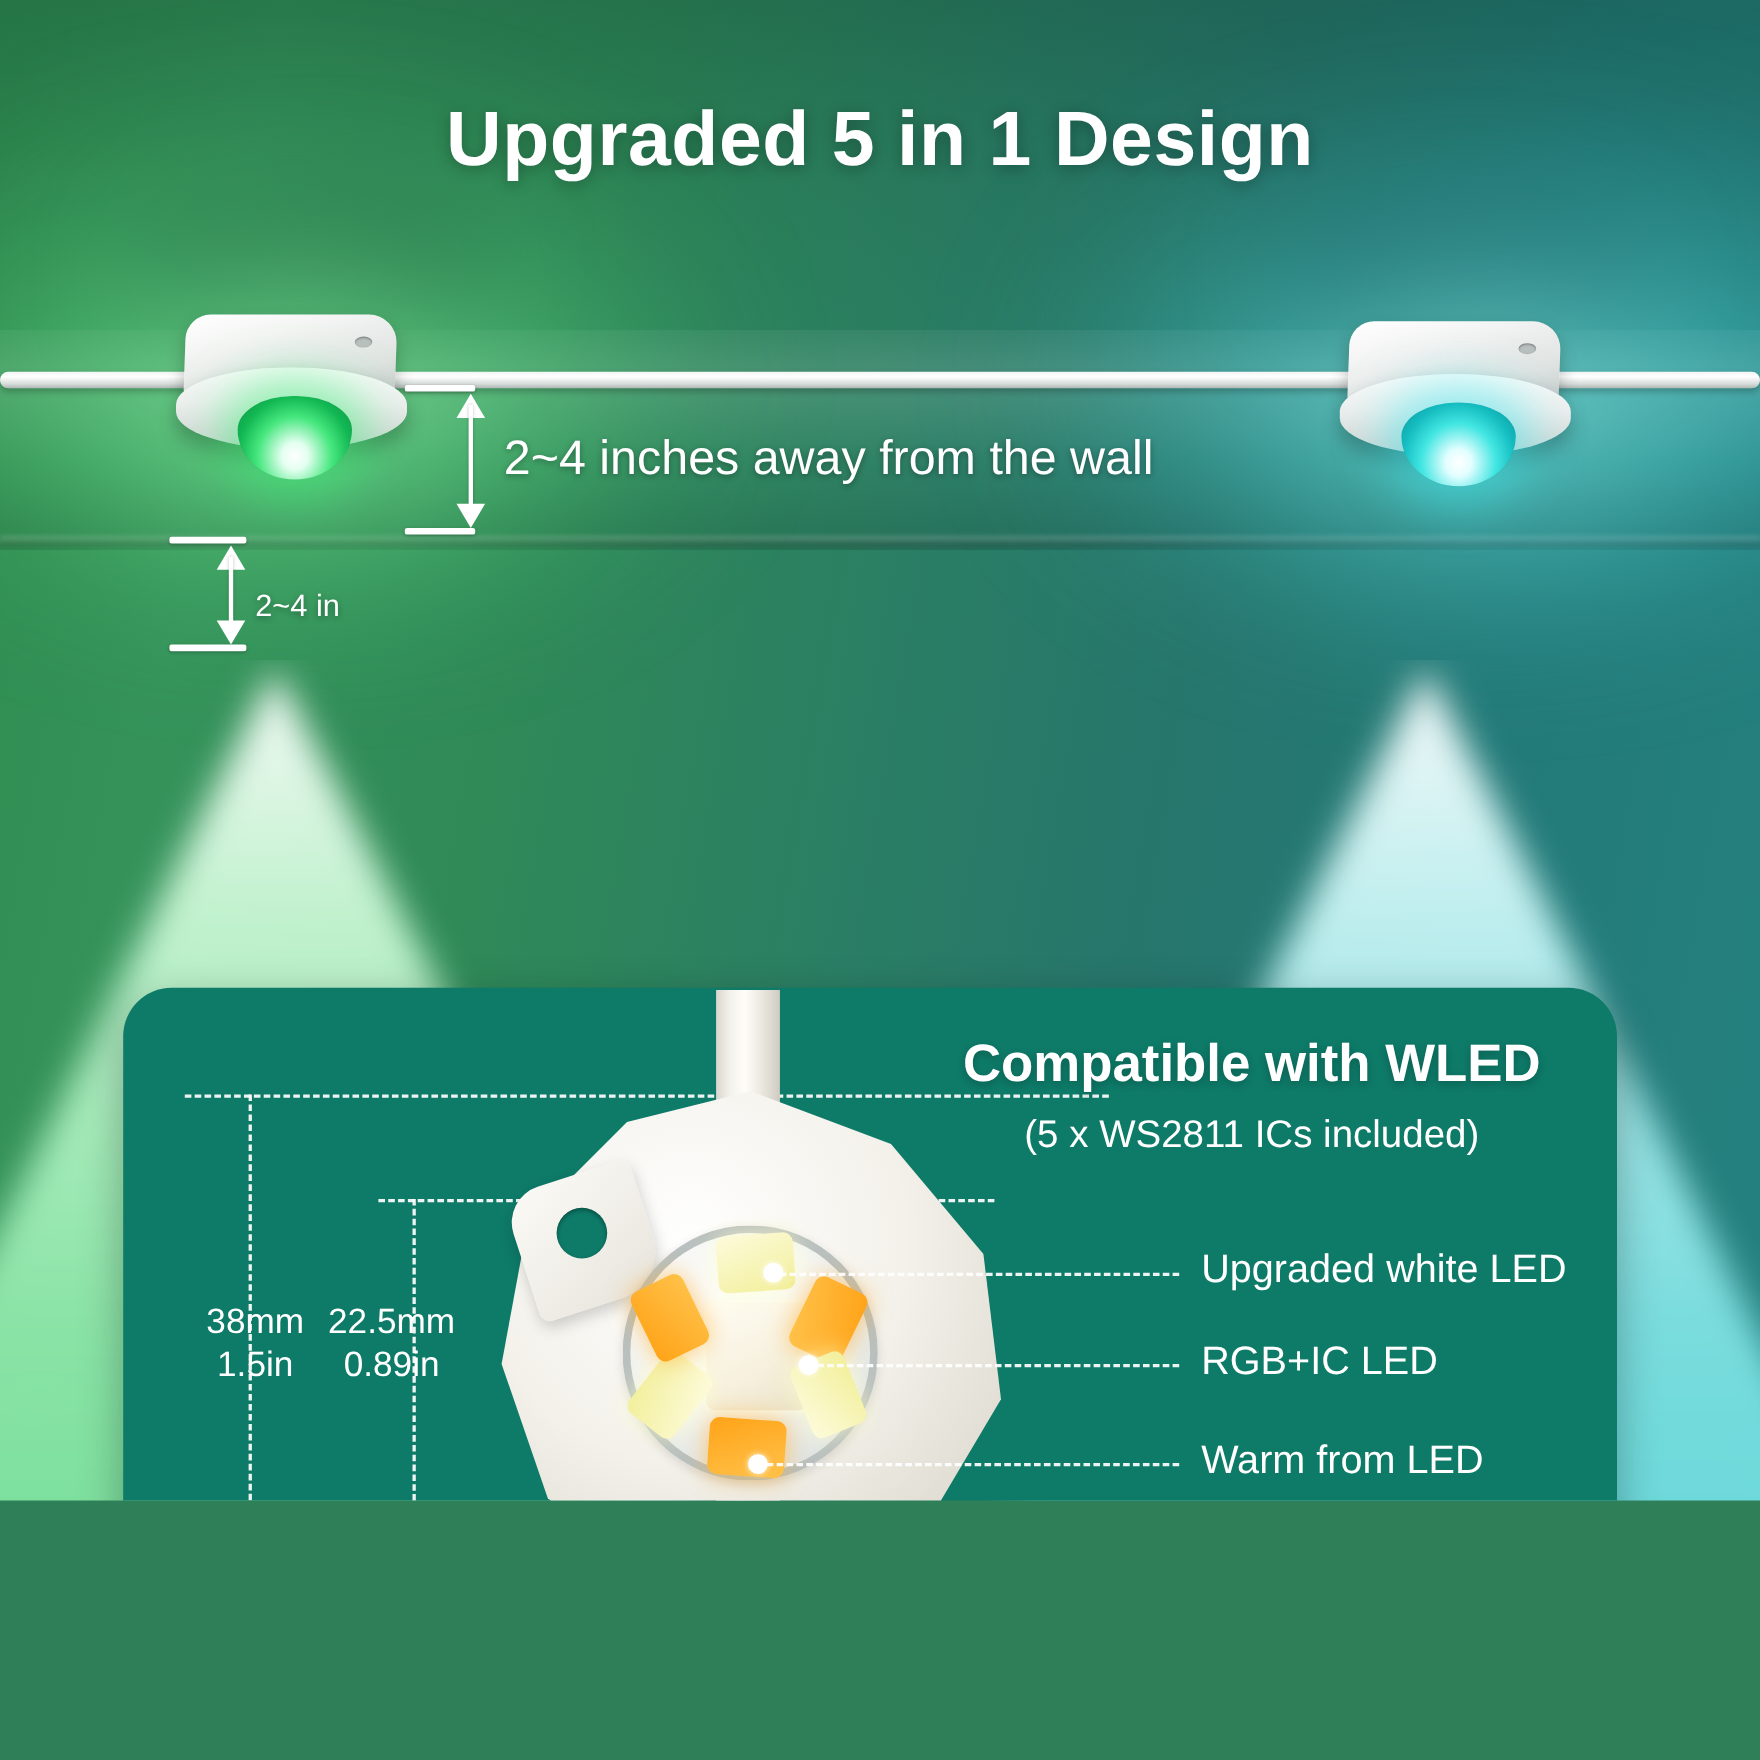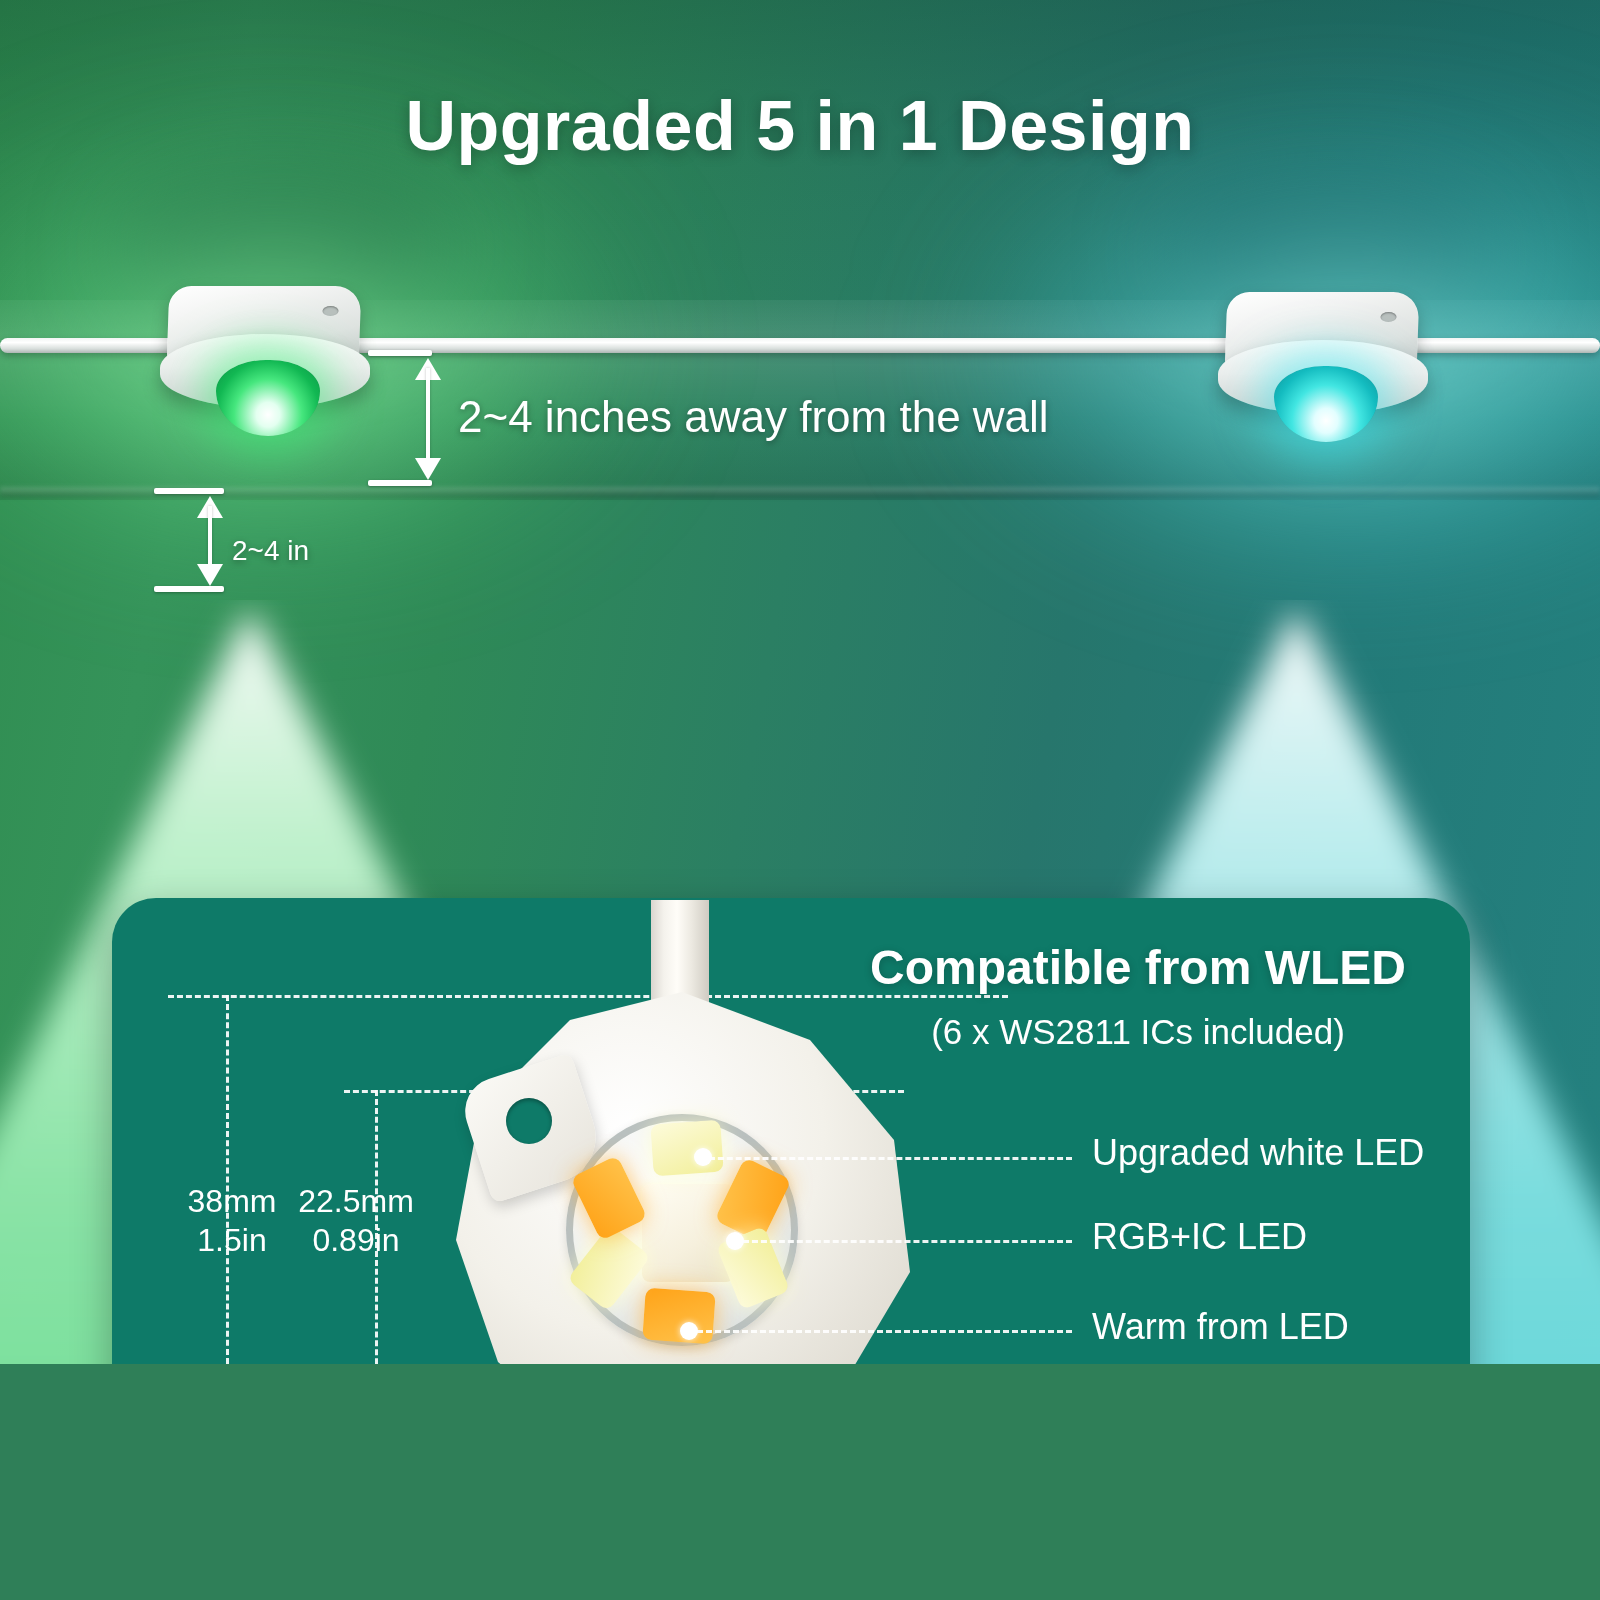--- a/index.html
+++ b/index.html
@@ -285,22 +285,22 @@
 
   <div class="dot" style="left:694px;top:1148px;"></div>
   <div class="dash-h" style="left:700px;top:1157px;width:372px;"></div>
 
   <div class="dot" style="left:726px;top:1232px;"></div>
   <div class="dash-h" style="left:734px;top:1240px;width:338px;"></div>
 
   <div class="dot" style="left:680px;top:1322px;"></div>
   <div class="dash-h" style="left:688px;top:1330px;width:384px;"></div>
 
-  <div class="card-title">Compatible from WLED</div>
-  <div class="card-sub">(6 x WS2811 ICs included)</div>
+  <div class="card-title">Compatible with WLED</div>
+  <div class="card-sub">(5 x WS2811 ICs included)</div>
 
   <div class="callout" style="left:1092px;top:1132px;">Upgraded white LED</div>
   <div class="callout" style="left:1092px;top:1216px;">RGB+IC LED</div>
   <div class="callout" style="left:1092px;top:1306px;">Warm from LED</div>
 
   <div class="dimtext" style="left:152px;top:1182px;width:160px;">
     <div>38mm</div>
     <div>1.5in</div>
   </div>
   <div class="dimtext" style="left:276px;top:1182px;width:160px;">

